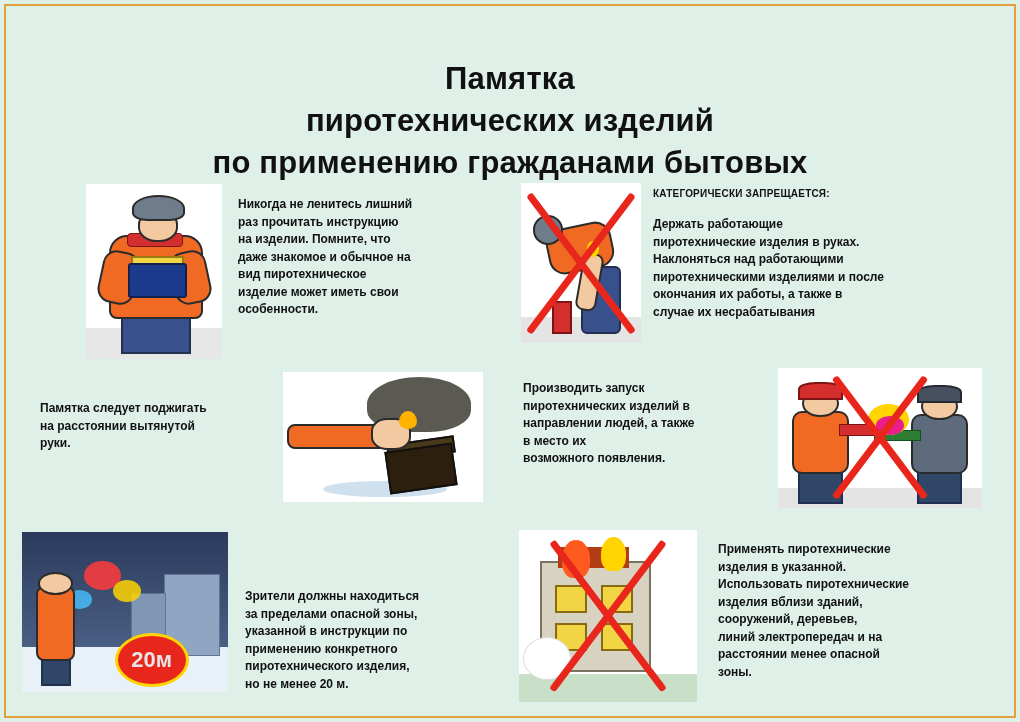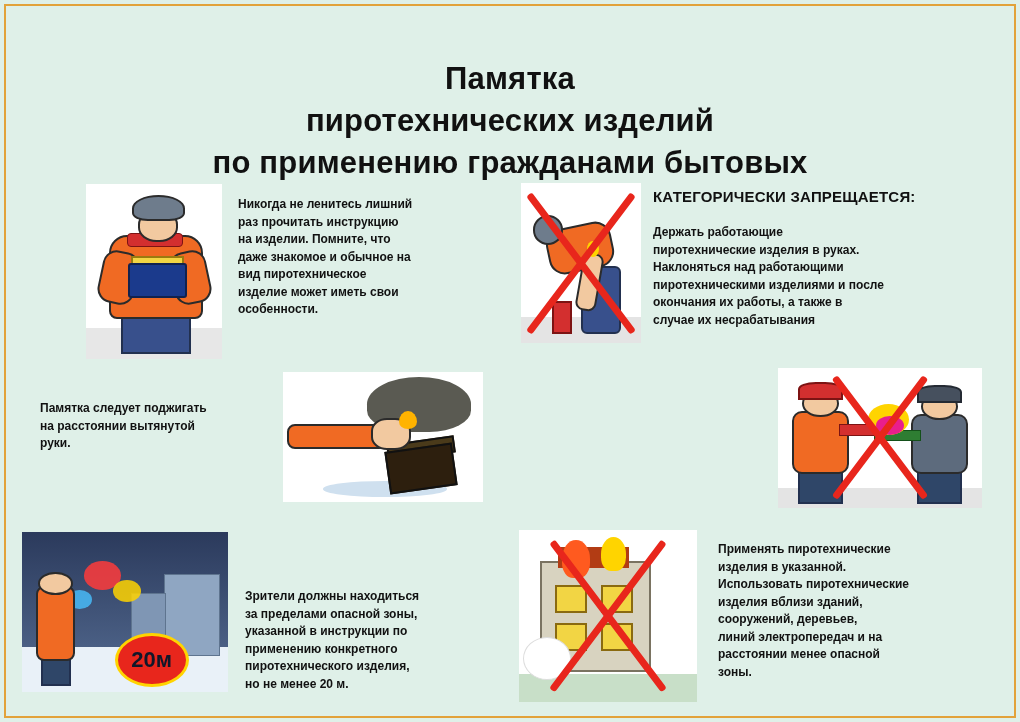--- a/index.html
+++ b/index.html
@@ -48,21 +48,21 @@
   .txt {
     position: absolute;
     font-size: 12px;
     font-weight: bold;
     color: #111111;
     line-height: 1.46;
     white-space: pre-line;
   }
   .heading-red {
     position: absolute;
-    font-size: 15px;
+    font-size: 10px;
     font-weight: bold;
     color: #111111;
     letter-spacing: 0.2px;
   }
 
   
   .pic {
     position: absolute;
     overflow: hidden;
   }
@@ -144,21 +144,21 @@
   .i5 .fw1 { position:absolute; left:30%; top:18%; width:18%; height:18%; background:#ff3b3b; border-radius:50%; opacity:.85;}
   .i5 .fw2 { position:absolute; left:44%; top:30%; width:14%; height:14%; background:#ffd400; border-radius:50%; opacity:.85;}
   .i5 .fw3 { position:absolute; left:22%; top:36%; width:12%; height:12%; background:#49c0ff; border-radius:50%; opacity:.8;}
   .i5 .man { position:absolute; left:7%; top:34%; width:17%; height:44%; background:#f06a23; border:2px solid #2b2b2b; border-radius:8px;}
   .i5 .manhead { position:absolute; left:8%; top:25%; width:15%; height:12%; background:#f2c9a0; border:2px solid #2b2b2b; border-radius:50%;}
   .i5 .manlegs { position:absolute; left:9%; top:74%; width:13%; height:20%; background:#2f4668; border:2px solid #22304f;}
   .i5 .badge {
     position:absolute; left:45%; bottom:3%; width:33%; height:30%;
     background:#e8261c; border-radius:50%;
     display:flex; align-items:center; justify-content:center;
-    color:#0f172a; font-weight:bold; font-size:22px;
+    color:#e5e5e5; font-weight:bold; font-size:22px;
     border:3px solid #ffd400;
   }
 
   
   .i6 { background:#ffffff; }
   .i6 .wall { position:absolute; left:12%; top:18%; width:60%; height:62%; background:#d8d3c0; border:2px solid #7a7361;}
   .i6 .roofhat { position:absolute; left:22%; top:10%; width:40%; height:12%; background:#b23c14;}
   .i6 .win { position:absolute; background:#f2d544; border:2px solid #8a6a10;}
   .i6 .w1 { left:20%; top:32%; width:16%; height:14%;}
   .i6 .w2 { left:46%; top:32%; width:16%; height:14%;}
@@ -206,41 +206,46 @@
   <div class="pic pic-white i2" style="left:521px; top:183px; width:120px; height:160px;">
     <div class="ground"></div>
     <div class="legs"></div>
     <div class="torso"></div>
     <div class="head"></div>
     <div class="armdown"></div>
     <div class="spark"></div>
     <div class="device"></div>
     <div class="ban"></div>
   </div>
-  <div class="txt" style="left:653px; top:224px; width:330px;">Держать работающие
+  <div class="txt" style="left:653px; top:216px; width:330px;">Держать работающие
 пиротехнические изделия в руках.
 Наклоняться над работающими
 пиротехническими изделиями и после
 окончания их работы, а также в
 случае их несрабатывания</div>
 
   <div class="txt" style="left:40px; top:400px; width:250px;">Памятка следует поджигать
 на  расстоянии вытянутой
 руки.</div>
 
   <div class="pic pic-white i3" style="left:283px; top:372px; width:200px; height:130px;">
     <div class="smoke"></div>
     <div class="shadow"></div>
     <div class="cubetop"></div>
     <div class="cube"></div>
     <div class="arm"></div>
     <div class="hand"></div>
     <div class="flame"></div>
   </div>
 
+  <div class="txt" style="left:523px; top:380px; width:260px;">Производить запуск
+пиротехнических изделий в
+направлении людей, а также
+в место  их
+возможного появления.</div>
 
   <div class="pic pic-white i4" style="left:778px; top:368px; width:204px; height:140px;">
     <div class="ground"></div>
     <div class="p1legs"></div>
     <div class="p1body"></div>
     <div class="p1head"></div>
     <div class="p1hat"></div>
     <div class="p2legs"></div>
     <div class="p2body"></div>
     <div class="p2head"></div>

